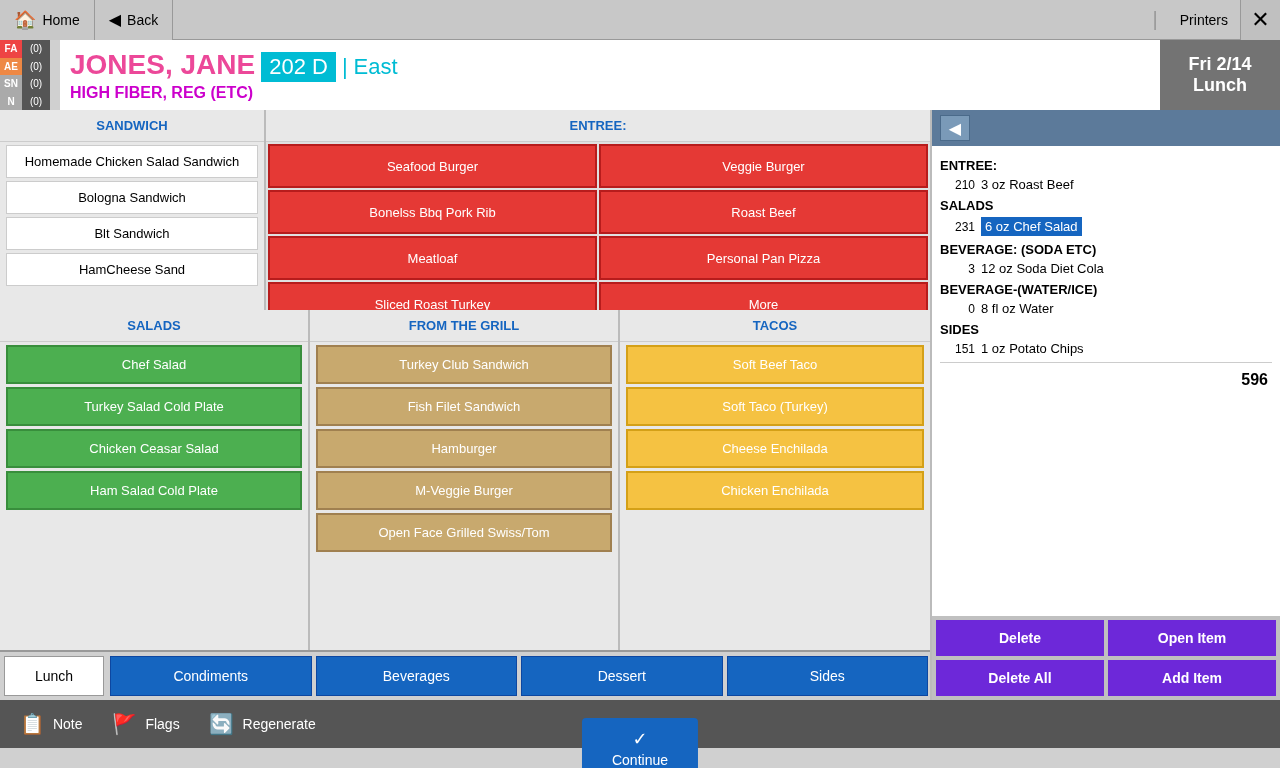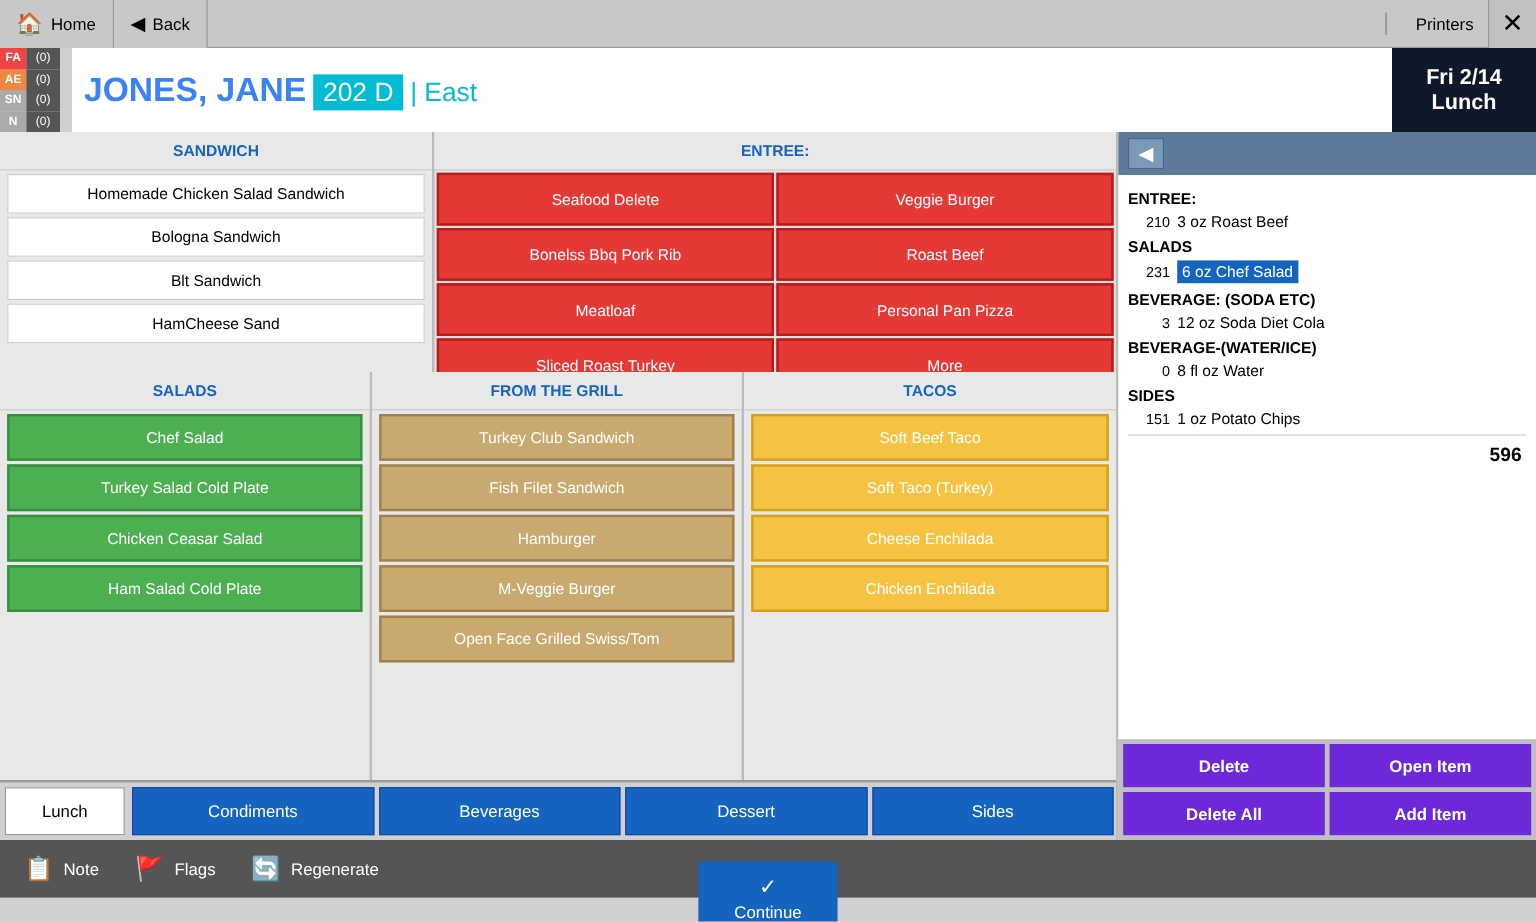--- a/index.html
+++ b/index.html
@@ -59,51 +59,52 @@
         <span class="flag-count">(0)</span>
       </div>
     <div class="flag-row">
         <span class="flag-label n">N</span>
         <span class="flag-count">(0)</span>
       </div>
   </div>
 
   <div style="flex:1; background:white; display:flex; flex-direction:column; justify-content:center; padding-left:10px;">
     <div style="display:flex; align-items:baseline; gap:6px;">
-      <span style="font-size:28px; font-weight:bold; color:#3b82f6;">JONES, JANE</span>
+      <span style="font-size:28px; font-weight:bold; color:#ec4899;">JONES, JANE</span>
       <span style="background:#00bcd4; color:white; padding:2px 8px; font-size:22px;">202 D</span>
       <span style="color:#00bcd4; font-size:22px;">|</span>
       <span style="color:#00bcd4; font-size:22px;">East</span>
     </div>
-  </div>
-
-  <div style="width:120px; background:#0f172a; color:white; display:flex; flex-direction:column; align-items:center; justify-content:center;">
+    <div style="color:#cc00cc; font-size:16px; font-weight:bold; margin-top:2px;">HIGH FIBER, REG (ETC)</div>
+  </div>
+
+  <div style="width:120px; background:#737373; color:white; display:flex; flex-direction:column; align-items:center; justify-content:center;">
     <span style="font-size:18px; font-weight:bold;">Fri 2/14</span>
     <span style="font-size:18px; font-weight:bold;">Lunch</span>
   </div>
 </div>
 
 <div style="display:flex; height:590px;">
 
   <div style="flex:1; display:flex; flex-direction:column; background:#e0e0e0; overflow:hidden;">
 
     <div style="display:flex; height:200px;">
 
-      <div style="width:362px; background:#e8e8e8; border-right:2px solid #bbb;">
+      <div style="width:266px; background:#e8e8e8; border-right:2px solid #bbb;">
         <div class="section-header">SANDWICH</div>
         <div class="menu-item">Homemade Chicken Salad Sandwich</div>
         <div class="menu-item">Bologna Sandwich</div>
         <div class="menu-item">Blt Sandwich</div>
         <div class="menu-item">HamCheese Sand</div>
       </div>
 
       <div style="flex:1;">
         <div class="section-header">ENTREE:</div>
         <div style="display:grid; grid-template-columns:1fr 1fr; gap:2px; padding:2px;">
-          <div class="entree-item">Seafood Delete</div>
+          <div class="entree-item">Seafood Burger</div>
           <div class="entree-item">Veggie Burger</div>
           <div class="entree-item">Bonelss Bbq Pork Rib</div>
           <div class="entree-item">Roast Beef</div>
           <div class="entree-item">Meatloaf</div>
           <div class="entree-item">Personal Pan Pizza</div>
           <div class="entree-item">Sliced Roast Turkey</div>
           <div class="entree-item">More</div>
         </div>
       </div>
     </div>

